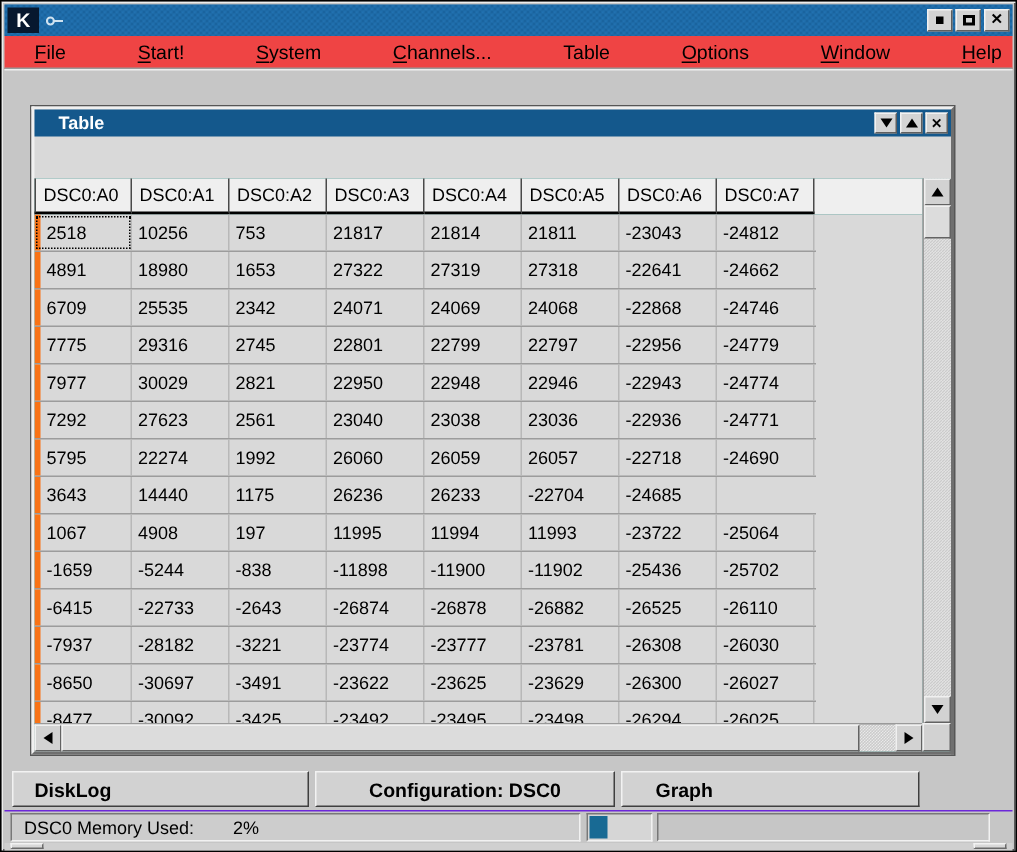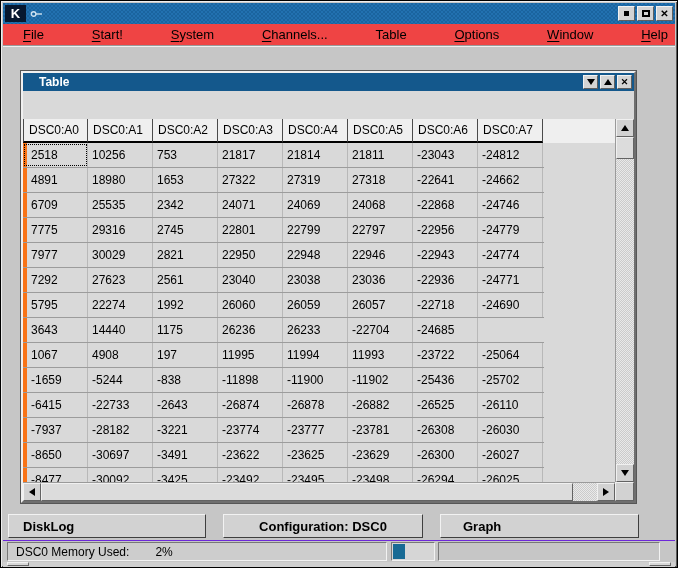--- a/index.html
+++ b/index.html
@@ -113,21 +113,21 @@
   .tri-up{width:0;height:0;border-left:4px solid transparent;border-right:4px solid transparent;border-bottom:6px solid #000;}
   .tri-down{width:0;height:0;border-left:4px solid transparent;border-right:4px solid transparent;border-top:6px solid #000;}
   .tri-left{width:0;height:0;border-top:4px solid transparent;border-bottom:4px solid transparent;border-right:6px solid #000;}
   .tri-right{width:0;height:0;border-top:4px solid transparent;border-bottom:4px solid transparent;border-left:6px solid #000;}
   
   .tabrow{
     position:absolute;left:2px;right:2px;top:511px;height:28px;background:#c6c6c6;
     display:flex;align-items:flex-start;padding:2px 0 0 5px;box-sizing:border-box;
   }
   .tab{
-    height:24px;background:#d2d2d2;box-sizing:border-box;margin-right:17px;
+    height:24px;background:#d2d2d2;box-sizing:border-box;margin-right:4px;
     border:1px solid;border-color:#f2f2f2 #3f3f3f #3f3f3f #f2f2f2;
     font-weight:bold;font-size:13px;color:#000;display:flex;align-items:center;white-space:nowrap;
   }
   .tab-0{width:198px;padding-left:14px;}
   .tab-1{width:200px;justify-content:center;}
   .tab-2{width:199px;padding-left:22px;}
   
   .statusbar{
     position:absolute;left:2px;right:2px;top:539px;height:22px;background:#c6c6c6;
     display:flex;align-items:center;border-top:1px solid #6d28d9;box-sizing:border-box;

